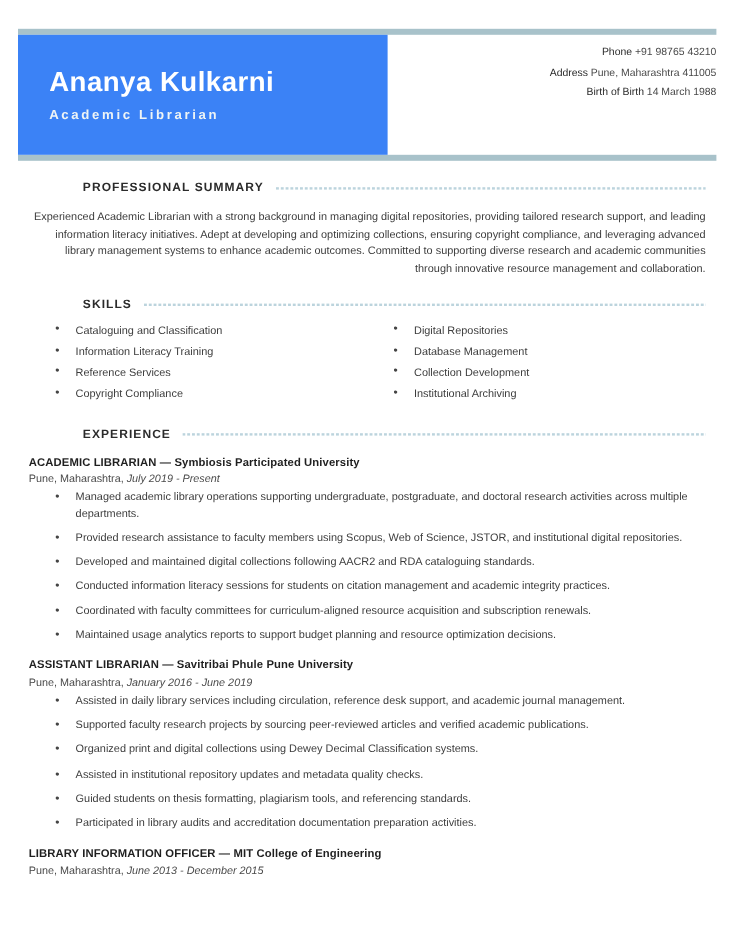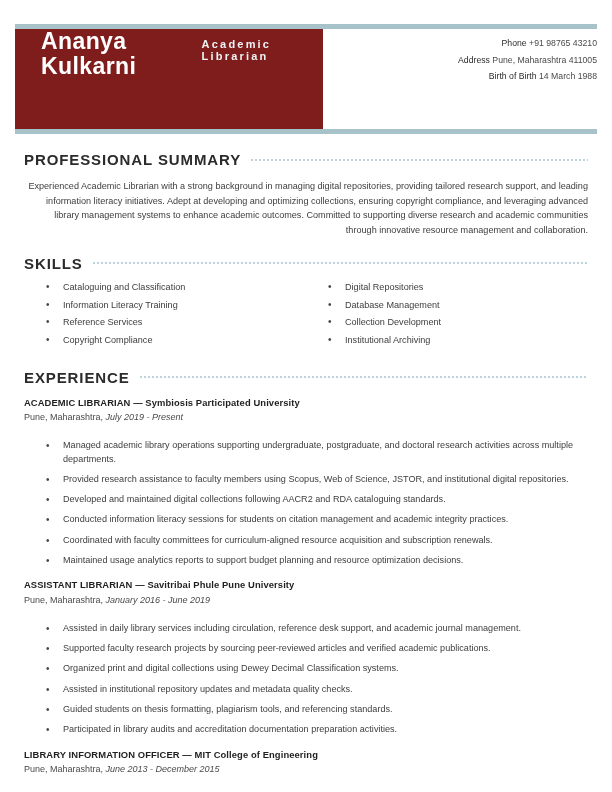--- a/index.html
+++ b/index.html
@@ -14,22 +14,22 @@
 
   
   .header-wrap { position: relative; padding-top: 24px; }
   .rule-top, .rule-bottom {
     height: 5px; background: #a8c2ca; margin: 0 15px;
   }
   .header-band { position: relative; height: 100px; }
   .header-block {
     position: absolute; left: 15px; top: 0;
     width: 308px; height: 100px;
-    background: #7f1d1d;
-    display: flex; 
+    background: #3b82f6;
+    display: flex; flex-direction: column;
     justify-content: center;
     padding-left: 26px;
   }
   .name {
     font-size: 23px; font-weight: bold; color: #ffffff;
     letter-spacing: 0.4px; line-height: 1.1;
   }
   .role {
     font-size: 11px; font-weight: bold; color: #eef4f5;
     letter-spacing: 2.2px; margin-top: 9px;
@@ -39,22 +39,22 @@
     width: 260px; text-align: right;
     font-size: 8.7px; color: #4a4a4a; line-height: 1.92;
   }
   .contact .lbl { font-weight: normal; color: #2b2b2b; }
 
   
   .content { padding: 0 24px; }
   .section { margin-top: 17px; }
   .sec-head { display: flex; align-items: center; gap: 10px; }
   .sec-title {
-    font-size: 15px; font-weight: bold; color: #2b2b2b;
-    letter-spacing: 0.9px; white-space: nowrap;
+    font-size: 10px; font-weight: bold; color: #2b2b2b;
+    letter-spacing: 0.9px; white-space: nowrap; margin-left: 45px;
   }
   .sec-rule {
     flex: 1; height: 2px;
     background-image: linear-gradient(to right, #bcd4dd 60%, rgba(0,0,0,0) 0%);
     background-size: 4px 2px; background-repeat: repeat-x;
   }
 
   .summary {
     margin-top: 11px; font-size: 9.1px;
     line-height: 1.62; color: #3d3d3d; text-align: right;
@@ -78,21 +78,21 @@
   .job { margin-top: 12px; }
   .job:first-of-type { margin-top: 11px; }
   .job-title {
     font-size: 9.4px; font-weight: bold; color: #1f1f1f;
     letter-spacing: 0.1px; line-height: 1.3;
   }
   .job-meta {
     font-size: 9px; color: #4a4a4a; margin-top: 2px; line-height: 1.4;
   }
   .job-meta .dates { font-style: italic; }
-  .job-bullets { margin-top: 16px; padding-left: 22px; }
+  .job-bullets { margin-top: 3px; padding-left: 22px; }
   .job-bullet {
     position: relative; font-size: 9.1px; color: #3d3d3d;
     padding-left: 17px; line-height: 1.5; margin-bottom: 6.5px;
   }
   .job-bullet::before {
     content: "\2022"; position: absolute; left: 0; top: -1px;
     font-size: 10px; color: #444;
   }
 </style>
 </head>

